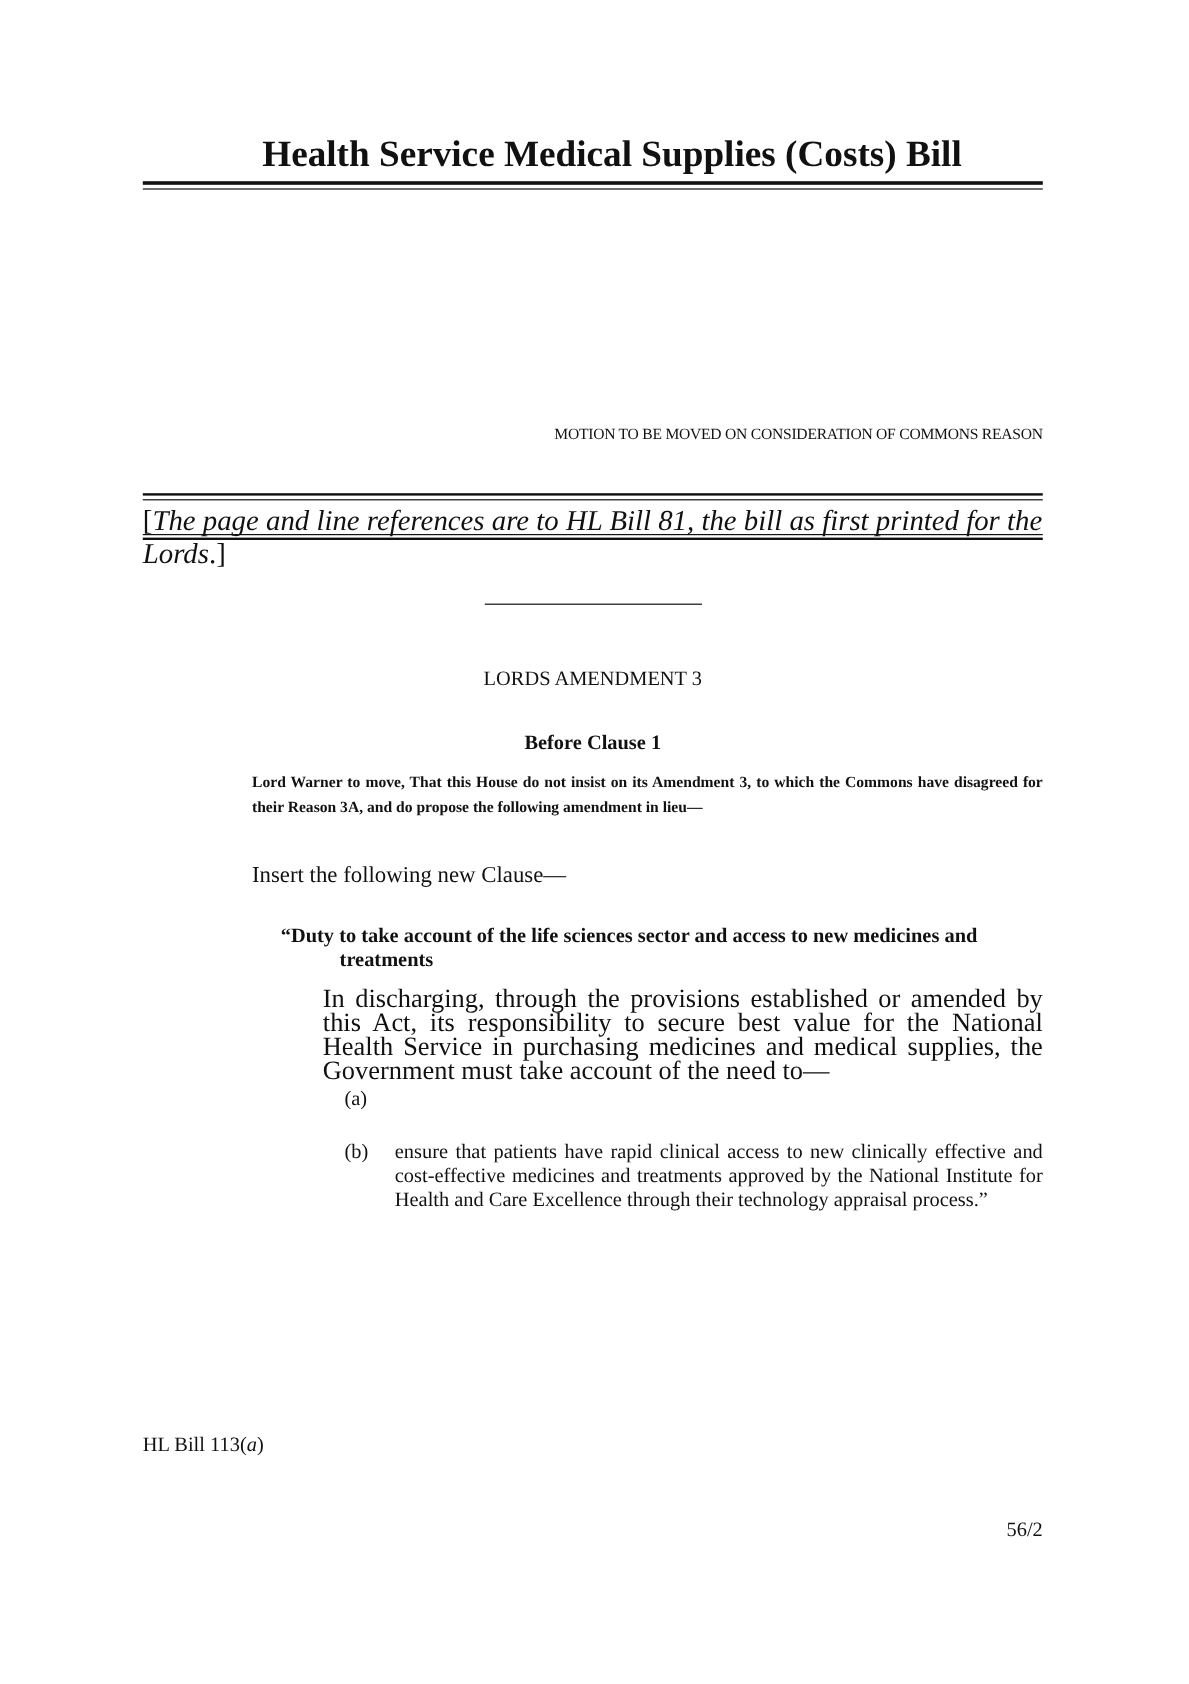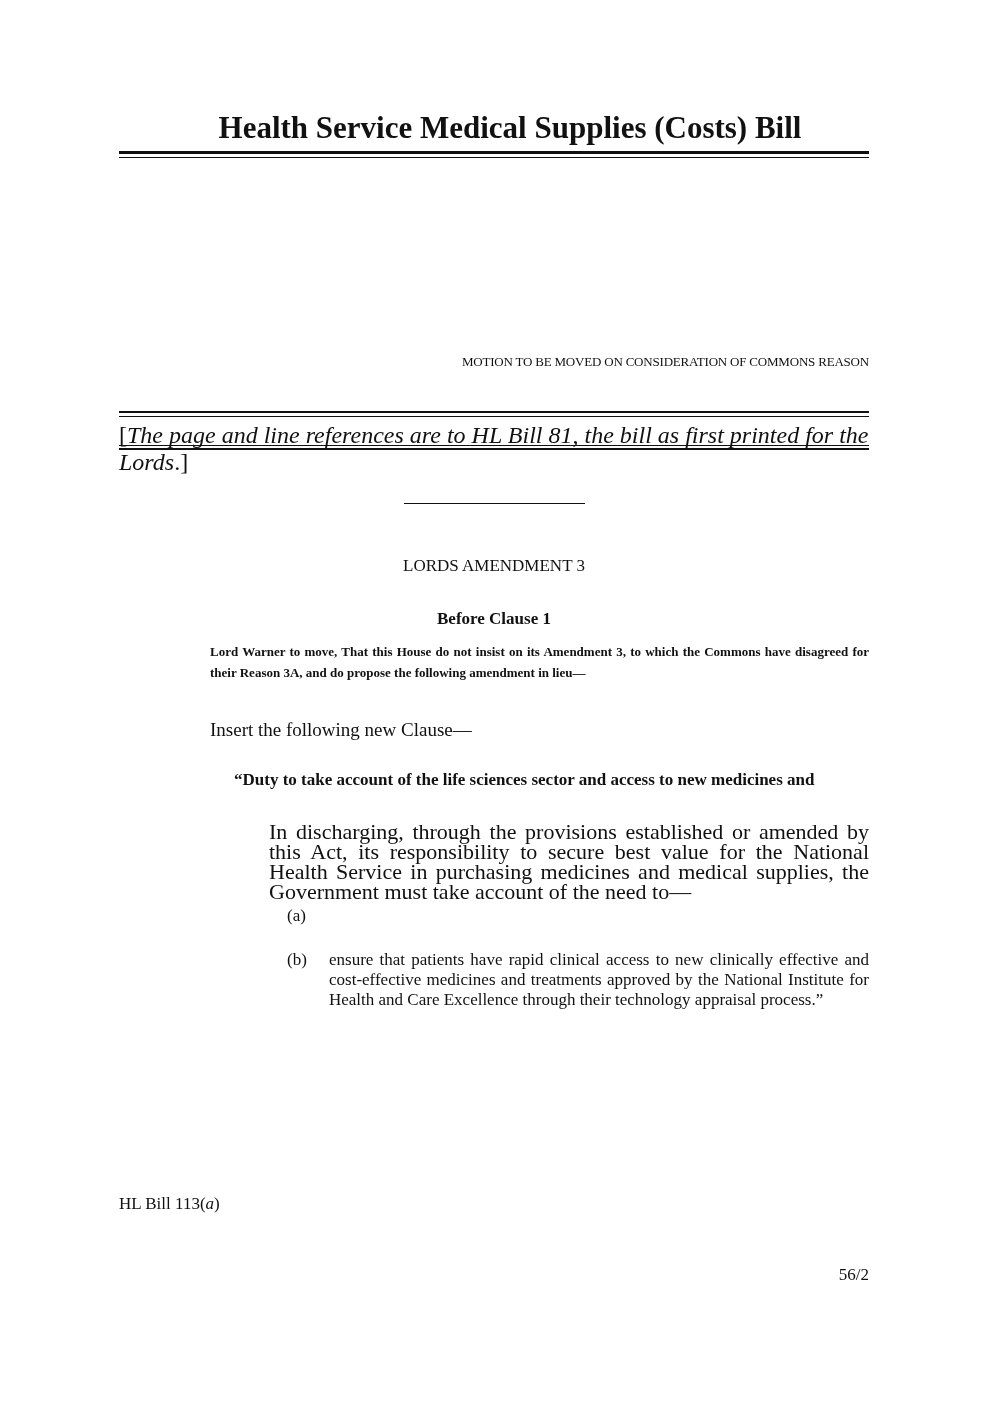--- a/index.html
+++ b/index.html
@@ -67,20 +67,21 @@
 
 <div class="abs amendment">LORDS AMENDMENT 3</div>
 <div class="abs before">Before Clause 1</div>
 
 <div class="abs motiontext">Lord Warner to move, That this House do not insist on its Amendment 3, to which the Commons have disagreed for their Reason 3A, and do propose the following amendment in lieu—</div>
 
 <div class="abs insert">Insert the following new Clause—</div>
 
 <div class="abs clausehead">
   <span>“Duty to take account of the life sciences sector and access to new medicines and</span>
+  <span class="l2">treatments</span>
 </div>
 
 <div class="abs clausebody">In discharging, through the provisions established or amended by this Act, its responsibility to secure best value for the National Health Service in purchasing medicines and medical supplies, the Government must take account of the need to—</div>
 
 <div class="abs para" style="top:906px;height:40px;">
   <span class="lab">(a)</span>
 </div>
 
 <div class="abs para" style="top:950px;height:80px;">
   <span class="lab">(b)</span>

